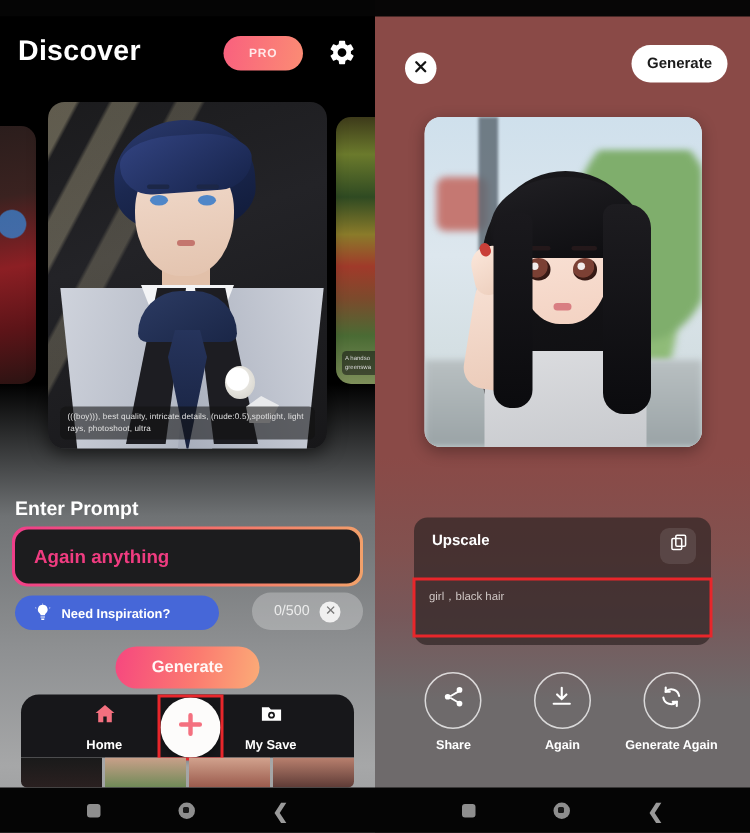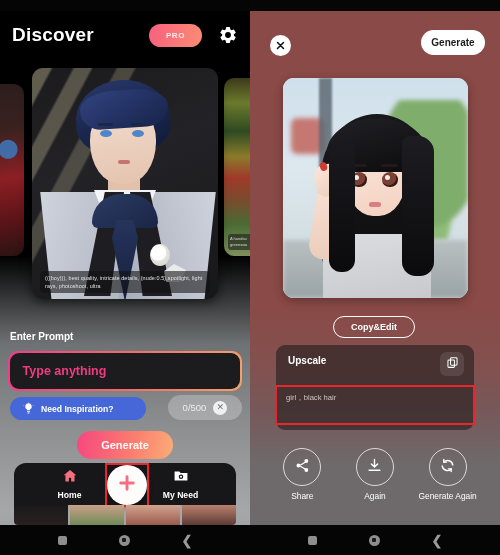--- a/index.html
+++ b/index.html
@@ -131,21 +131,21 @@
     position: absolute; left: 8px; right: 8px; bottom: 6px;
     background: rgba(18,18,18,.58); border-radius: 4px;
     padding: 3px 5px;
     color: #e2e2e2; font-size: 5.4px; line-height: 8px;
     letter-spacing: .1px;
   }
 
   
   .sec-label {
     position: absolute; left: 10px; top: 331px;
-    color: #fff; font-size: 10px; font-weight: bold;
+    color: #fff; font-size: 13px; font-weight: bold;
   }
   .prompt-input-wrap {
     position: absolute; left: 8px; top: 351px; width: 234px; height: 40px;
     border-radius: 10px; padding: 1.6px;
     background: linear-gradient(100deg,#ef3d8a 0%,#f56a6a 50%,#f2a26a 100%);
   }
   .prompt-input-inner {
     width: 100%; height: 100%; border-radius: 9px;
     background: #1c1c1e; display: flex; align-items: center; padding: 0 13px;
   }
@@ -309,21 +309,21 @@
     position: absolute; left: 25px; top: 385px; width: 200px; height: 40px;
     border: 2px solid #e8262b;
   }
   .prompt-value {
     position: absolute; left: 36px; top: 393px;
     color: #cfc6c4; font-size: 7.6px;
   }
 
   .actions {
     position: absolute; left: 0; right: 0; top: 448px;
-    display: flex; justify-content: space-around; padding: 0 16px;
+    display: flex; justify-content: space-around; padding: 0 16px; font-weight: bold;
   }
   .action { display: flex; flex-direction: column; align-items: center; gap: 5px; width: 62px; }
   .action-circle {
     width: 38px; height: 38px; border-radius: 50%;
     border: 1.3px solid rgba(255,255,255,.75);
     display: flex; align-items: center; justify-content: center;
   }
   .action-label { color: #fff; font-size: 8.4px; text-align: center; line-height: 10px; }
 
   .navbar {
@@ -381,21 +381,21 @@
         <div class="rose"></div>
         <div class="pocket-sq"></div>
         <div class="caption-main">(((boy))), best quality, intricate details, (nude:0.5),spotlight, light rays, photoshoot, ultra</div>
       </div>
     </div>
 
     <div class="sec-label">Enter Prompt</div>
 
     <div class="prompt-input-wrap">
       <div class="prompt-input-inner">
-        <span class="prompt-placeholder">Type anything</span>
+        <span class="prompt-placeholder">Again anything</span>
       </div>
     </div>
 
     <div class="inspire-btn">
       <span>
         <svg class="bulb-icon" viewBox="0 0 24 24" fill="#ffffff">
           <path d="M12 2.2a6 6 0 0 0-3.6 10.8c.6.5.9 1.1.9 1.8v.4h5.4v-.4c0-.7.3-1.3.9-1.8A6 6 0 0 0 12 2.2zm-2.7 14.4h5.4v1.3H9.3zm.7 2.6h4v.8a1 1 0 0 1-1 1h-2a1 1 0 0 1-1-1z"></path>
           <path d="M12 .3l.6 1.2-.6.6-.6-.6zM2.6 5.4l1.3.2.2 1.2-1.2-.3zM21.4 5.4l-.3 1.1-1.2.3.2-1.2z"></path>
         </svg>
       </span>
@@ -419,21 +419,21 @@
         <span class="tab-label">Home</span>
       </div>
       <div class="tab-item">
         <span>
           <svg width="16" height="16" viewBox="0 0 24 24" fill="#ffffff">
             <path d="M2.4 5.2h7l2 2.2h10.2v11.4H2.4z"></path>
             <circle cx="12" cy="13.2" r="3.4" fill="#17171a"></circle>
             <circle cx="12" cy="13.2" r="1.6" fill="#ffffff"></circle>
           </svg>
         </span>
-        <span class="tab-label">My Need</span>
+        <span class="tab-label">My Save</span>
       </div>
     </div>
 
     <div class="fab">
       <span>
         <svg width="22" height="22" viewBox="0 0 24 24" fill="none" stroke="#f4707f" stroke-width="3.2" stroke-linecap="round">
           <path d="M12 5.2v13.6M5.2 12h13.6"></path>
         </svg>
       </span>
     </div>
@@ -484,21 +484,20 @@
       <div class="girl-bangs"></div>
       <div class="g-brow l"></div>
       <div class="g-brow r"></div>
       <div class="g-eye l"></div>
       <div class="g-eye r"></div>
       <div class="g-mouth"></div>
       <div class="girl-hair-front-l"></div>
       <div class="girl-hair-front-r"></div>
     </div>
 
-    <div class="copyedit-btn">Copy&amp;Edit</div>
 
     <div class="prompt-panel">
       <div class="pp-head">Upscale</div>
       <div class="copy-icon-btn">
         <span>
           <svg width="13" height="13" viewBox="0 0 24 24" fill="none" stroke="#ffffff" stroke-width="1.9">
             <rect x="8.4" y="3.4" width="12" height="13.6" rx="1.6"></rect>
             <rect x="3.6" y="7.4" width="12" height="13.6" rx="1.6"></rect>
           </svg>
         </span>

